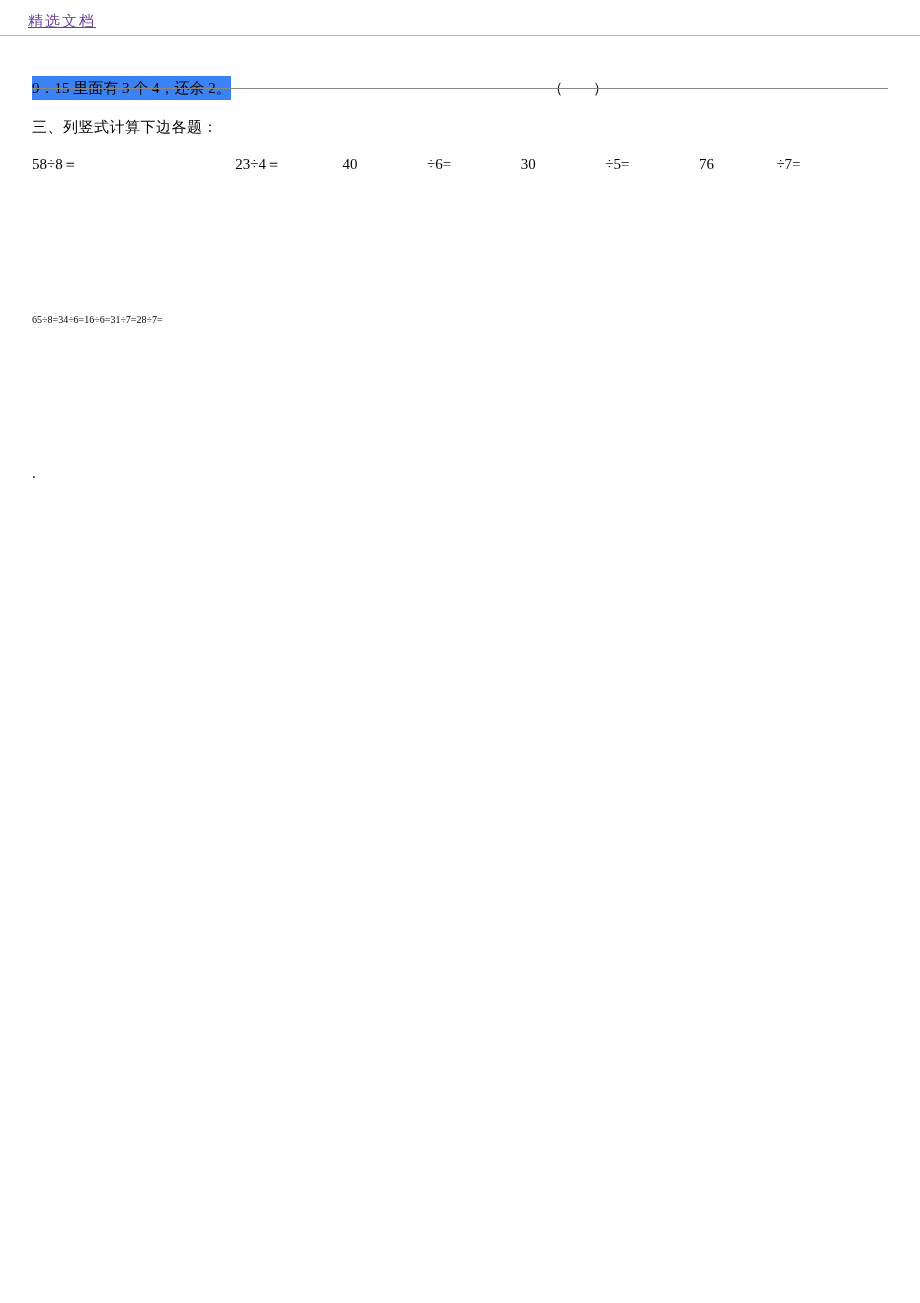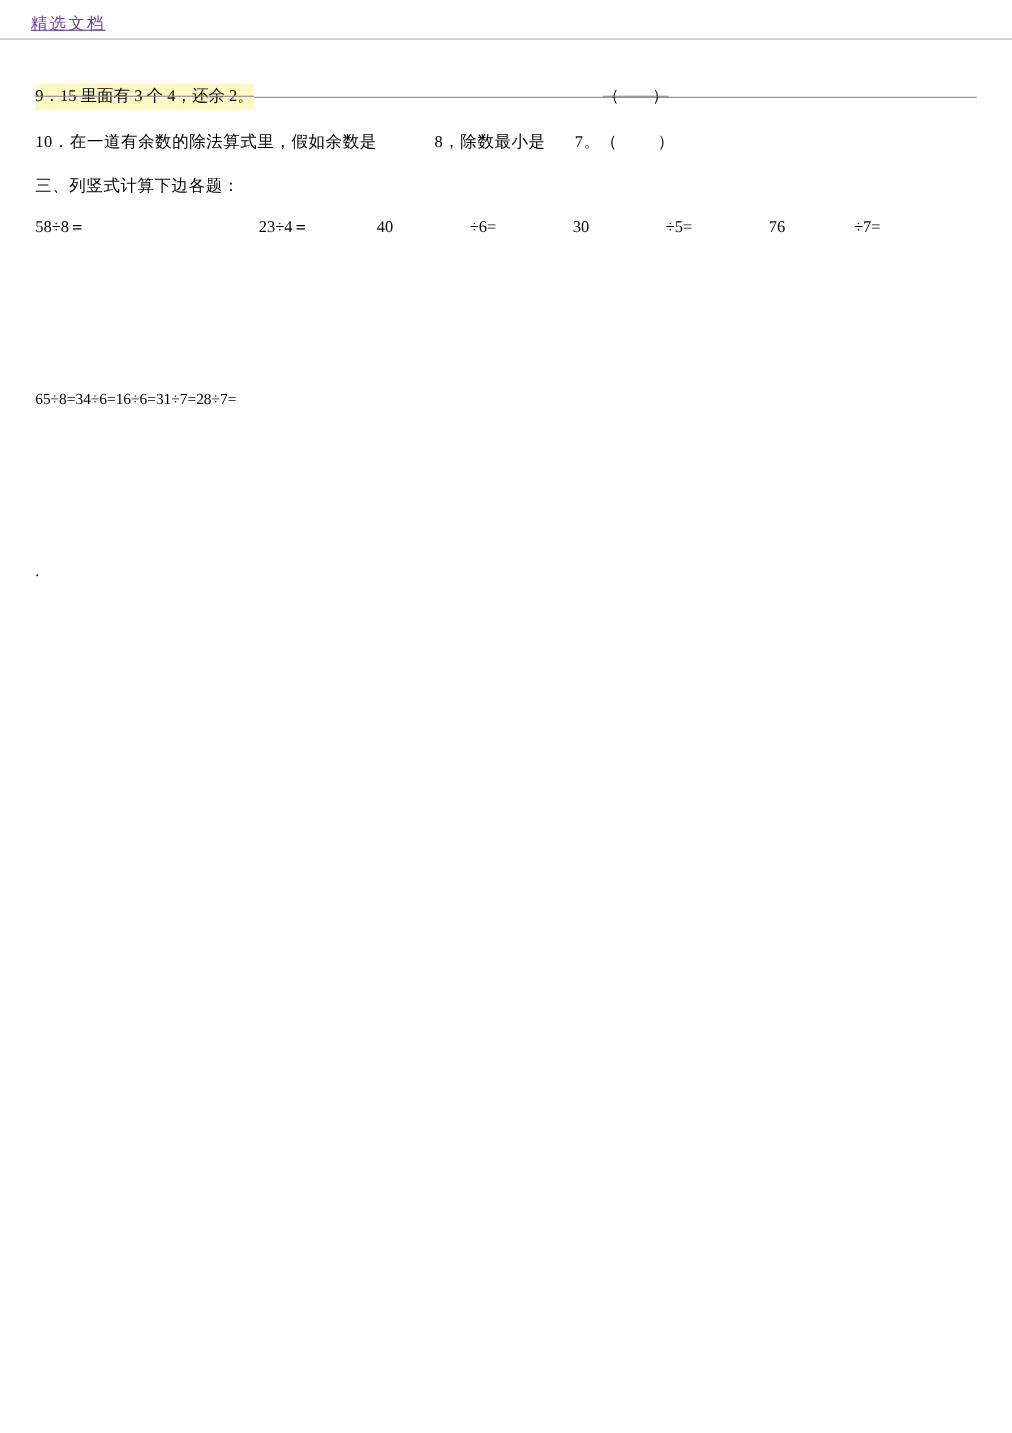--- a/index.html
+++ b/index.html
@@ -42,21 +42,21 @@
       content: "";
       position: absolute;
       top: 50%;
       left: 0;
       right: 0;
       height: 1px;
       background: #888;
       z-index: 0;
     }
     .strike-text-left {
-      background: #fef9c3;
+      background: #3b82f6;
       position: relative;
       z-index: 1;
       text-decoration: line-through;
       text-decoration-color: #888;
     }
     .strike-paren {
       position: absolute;
       left: 516px;
       background: transparent;
       z-index: 1;
@@ -78,21 +78,21 @@
     .eq-row {
       font-size: 15px;
       color: #000;
       margin-bottom: 18px;
       white-space: nowrap;
     }
     .eq-row span {
       display: inline-block;
     }
     .eq2 {
-      font-size: 14px;
+      font-size: 10px;
       color: #000;
       margin-top: 140px;
     }
     .dot {
       font-size: 15px;
       color: #000;
       margin-top: 140px;
       margin-left: 0;
     }
   </style>
@@ -103,29 +103,20 @@
   <span class="header-text">精选文档</span>
 </div>
 
 <div class="content">
 
   <div class="line strike-line">
     <span class="strike-text-left">9．15 里面有 3 个 4，还余 2。</span>
     <span class="strike-paren">（　　）</span>
   </div>
 
-  <div class="line q10">
-    <span>10．在一道有余数的除法算式里，假如余数是</span>
-    <span style="width:44px;"></span>
-    <span>8，除数最小是</span>
-    <span style="width:18px;"></span>
-    <span>7。（</span>
-    <span style="width:28px;"></span>
-    <span>）</span>
-  </div>
 
   <div class="section-title">三、列竖式计算下边各题：</div>
 
   <div class="eq-row">
     <span>58÷8＝</span>
     <span style="width:150px;"></span>
     <span>23÷4＝</span>
     <span style="width:54px;"></span>
     <span>40</span>
     <span style="width:62px;"></span>

